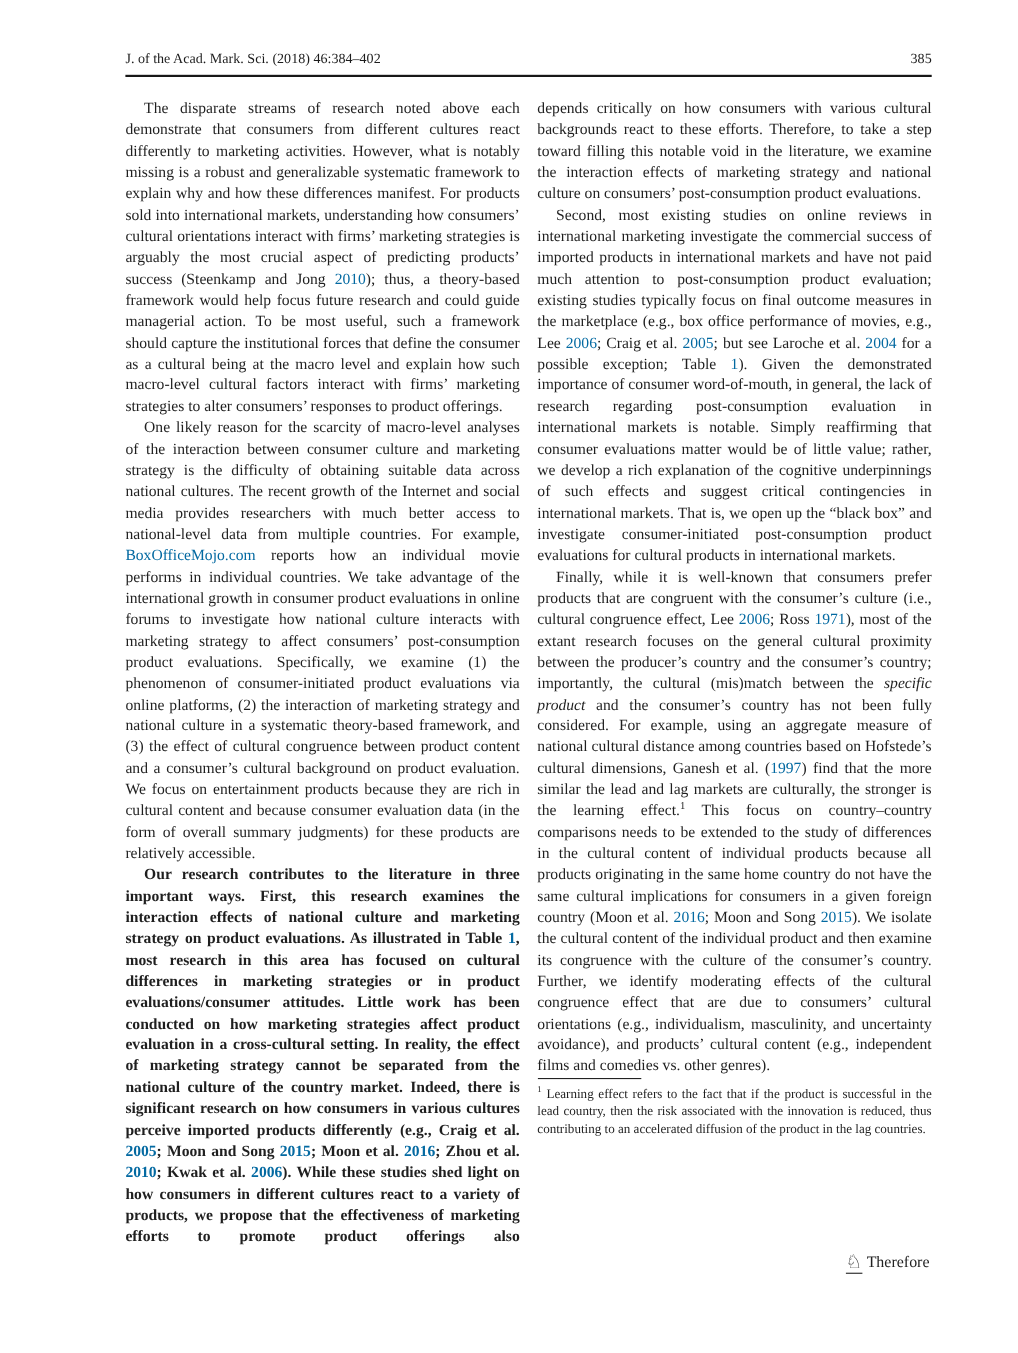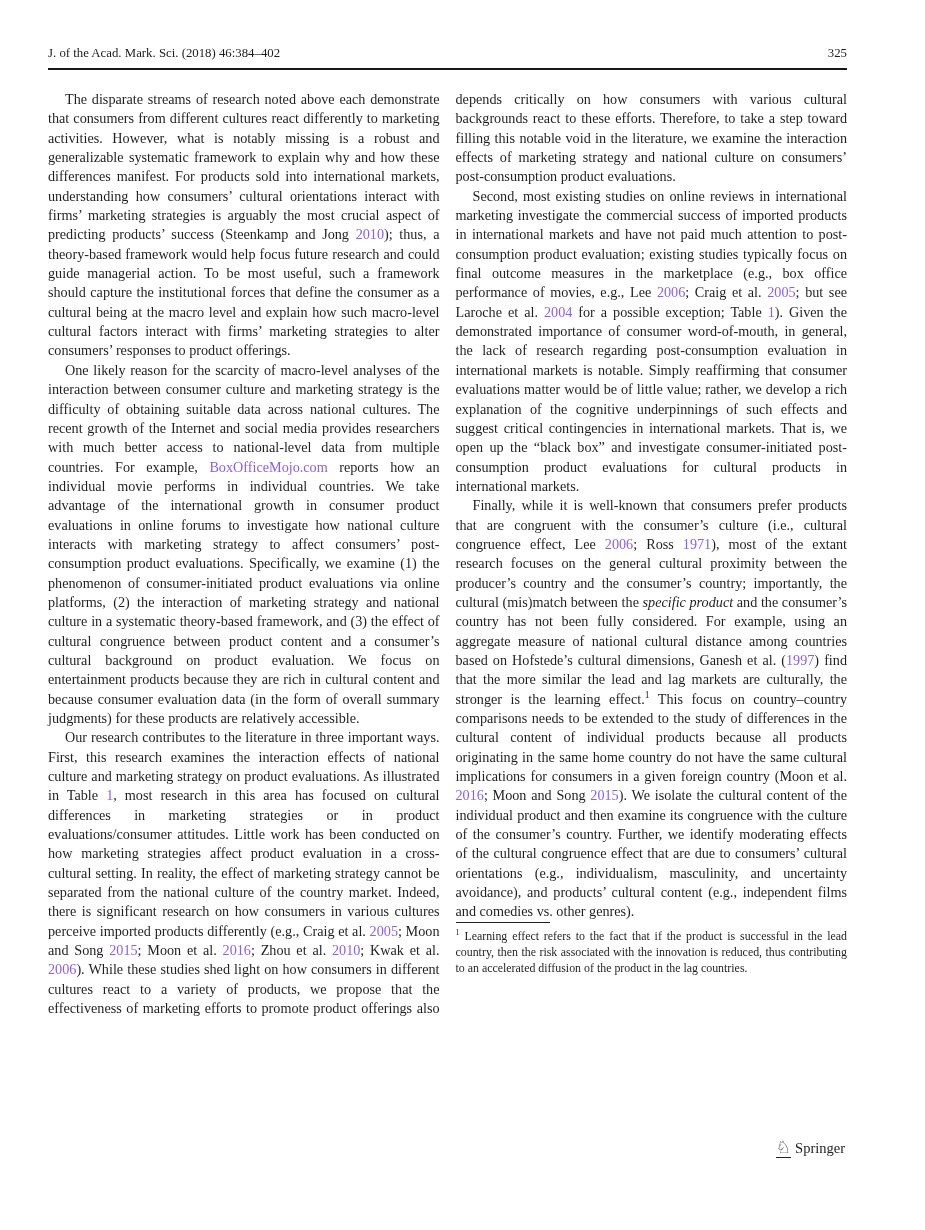--- a/index.html
+++ b/index.html
@@ -6,21 +6,21 @@
   html, body { margin: 0; padding: 0; }
   body {
     width: 925px; height: 1230px;
     background: #ffffff;
     font-family: "Liberation Serif", serif;
     color: #1c1c1c;
   }
   .page {
     position: relative;
     width: 925px; height: 1230px;
-    padding: 46px 78px 0 48px;
+    padding: 46px 78px 0 114px;
     overflow: hidden;
   }
   
   .page-header {
     display: flex;
     justify-content: space-between;
     align-items: baseline;
     font-size: 12.8px;
     color: #1c1c1c;
     padding-bottom: 7px;
@@ -37,22 +37,22 @@
     min-width: 0;
     font-size: 14.2px;
     line-height: 19.35px;
     text-align: justify;
     hyphens: auto;
     -webkit-hyphens: auto;
     color: #1f1f1f;
   }
   .para { margin: 0; }
   .para.indent { text-indent: 17px; }
-  .para.justify-last { text-align-last: justify; }
-  .seg-link { color: #8b5cf6; cursor: pointer; }
+  .para.justify-last { text-align-last: justify; font-weight: bold; }
+  .seg-link { color: #0369a1; cursor: pointer; }
   .seg-italic { font-style: italic; }
   sup.seg-sup, .fn-marker {
     font-size: 0.68em;
     line-height: 0;
     vertical-align: super;
   }
   
   .footnote { }
   .footnote-rule {
     width: 94px;
@@ -85,21 +85,21 @@
     padding-bottom: 1px;
   }
 </style>
 </head>
 <body>
 
 <div class="page">
 
   <header class="page-header">
     <span>J. of the Acad. Mark. Sci. (2018) 46:384–402</span>
-    <span>325</span>
+    <span>385</span>
   </header>
 
   <main class="columns">
 
     <section class="col">
       <p class="para indent"><span>The disparate streams of research noted above each demonstrate that consumers from different cultures react differently to marketing activities. However, what is notably missing is a robust and generalizable systematic framework to explain why and how these differences manifest. For products sold into international markets, understanding how consumers’ cultural orientations interact with firms’ marketing strategies is arguably the most crucial aspect of predicting products’ success (Steenkamp and Jong </span><span class="seg-link">2010</span><span>); thus, a theory-based framework would help focus future research and could guide managerial action. To be most useful, such a framework should capture the institutional forces that define the consumer as a cultural being at the macro level and explain how such macro-level cultural factors interact with firms’ marketing strategies to alter consumers’ responses to product offerings.</span></p>
       <p class="para indent"><span>One likely reason for the scarcity of macro-level analyses of the interaction between consumer culture and marketing strategy is the difficulty of obtaining suitable data across national cultures. The recent growth of the Internet and social media provides researchers with much better access to national-level data from multiple countries. For example, </span><span class="seg-link">BoxOfficeMojo.com</span><span> reports how an individual movie performs in individual countries. We take advantage of the international growth in consumer product evaluations in online forums to investigate how national culture interacts with marketing strategy to affect consumers’ post-consumption product evaluations. Specifically, we examine (1) the phenomenon of consumer-initiated product evaluations via online platforms, (2) the interaction of marketing strategy and national culture in a systematic theory-based framework, and (3) the effect of cultural congruence between product content and a consumer’s cultural background on product evaluation. We focus on entertainment products because they are rich in cultural content and because consumer evaluation data (in the form of overall summary judgments) for these products are relatively accessible.</span></p>
       <p class="para indent justify-last"><span>Our research contributes to the literature in three important ways. First, this research examines the interaction effects of national culture and marketing strategy on product evaluations. As illustrated in Table </span><span class="seg-link">1</span><span>, most research in this area has focused on cultural differences in marketing strategies or in product evaluations/consumer attitudes. Little work has been conducted on how marketing strategies affect product evaluation in a cross-cultural setting. In reality, the effect of marketing strategy cannot be separated from the national culture of the country market. Indeed, there is significant research on how consumers in various cultures perceive imported products differently (e.g., Craig et al. </span><span class="seg-link">2005</span><span>; Moon and Song </span><span class="seg-link">2015</span><span>; Moon et al. </span><span class="seg-link">2016</span><span>; Zhou et al. </span><span class="seg-link">2010</span><span>; Kwak et al. </span><span class="seg-link">2006</span><span>). While these studies shed light on how consumers in different cultures react to a variety of products, we propose that the effectiveness of marketing efforts to promote product offerings also</span></p>
     </section>
 
@@ -111,16 +111,16 @@
       <div class="footnote">
         <div class="footnote-rule"></div>
         <p class="footnote-text"><sup class="fn-marker">1</sup><span> Learning effect refers to the fact that if the product is successful in the lead country, then the risk associated with the innovation is reduced, thus contributing to an accelerated diffusion of the product in the lag countries.</span></p>
       </div>
     </section>
 
   </main>
 
   <div class="publisher">
     <span class="knight-icon">♘</span>
-    <span>Springer</span>
+    <span>Therefore</span>
   </div>
 
 </div>
 
 </body></html>

